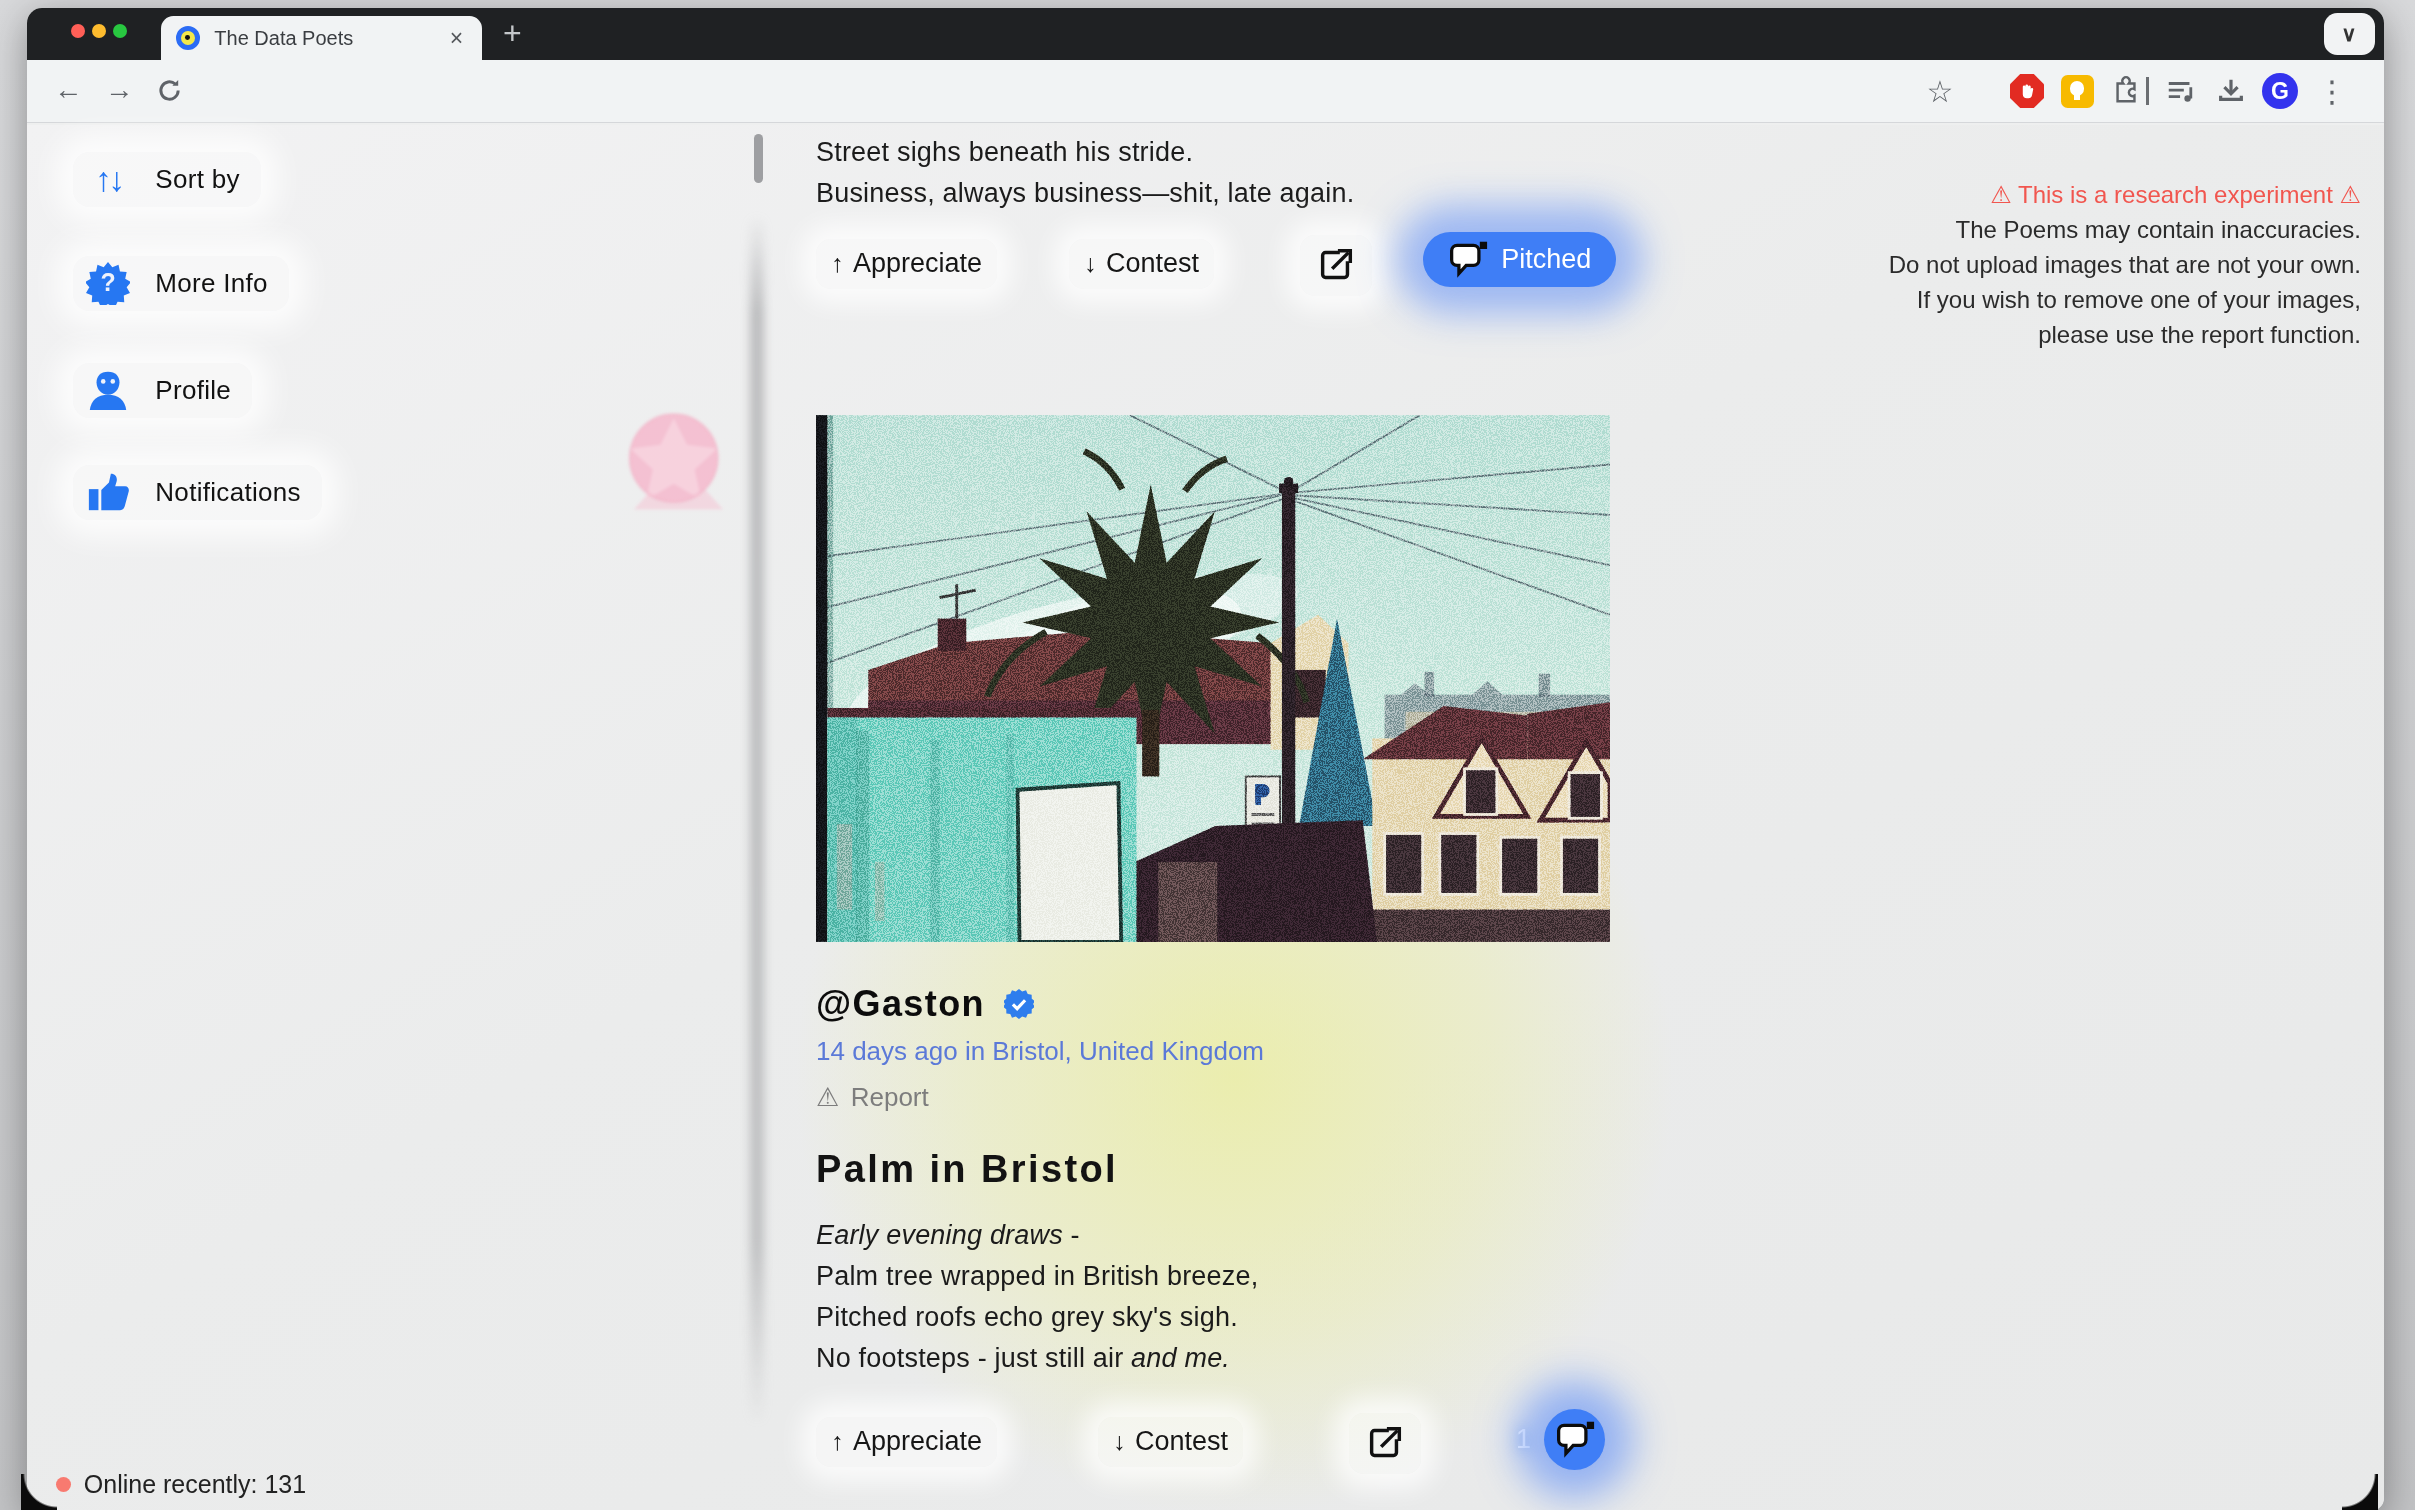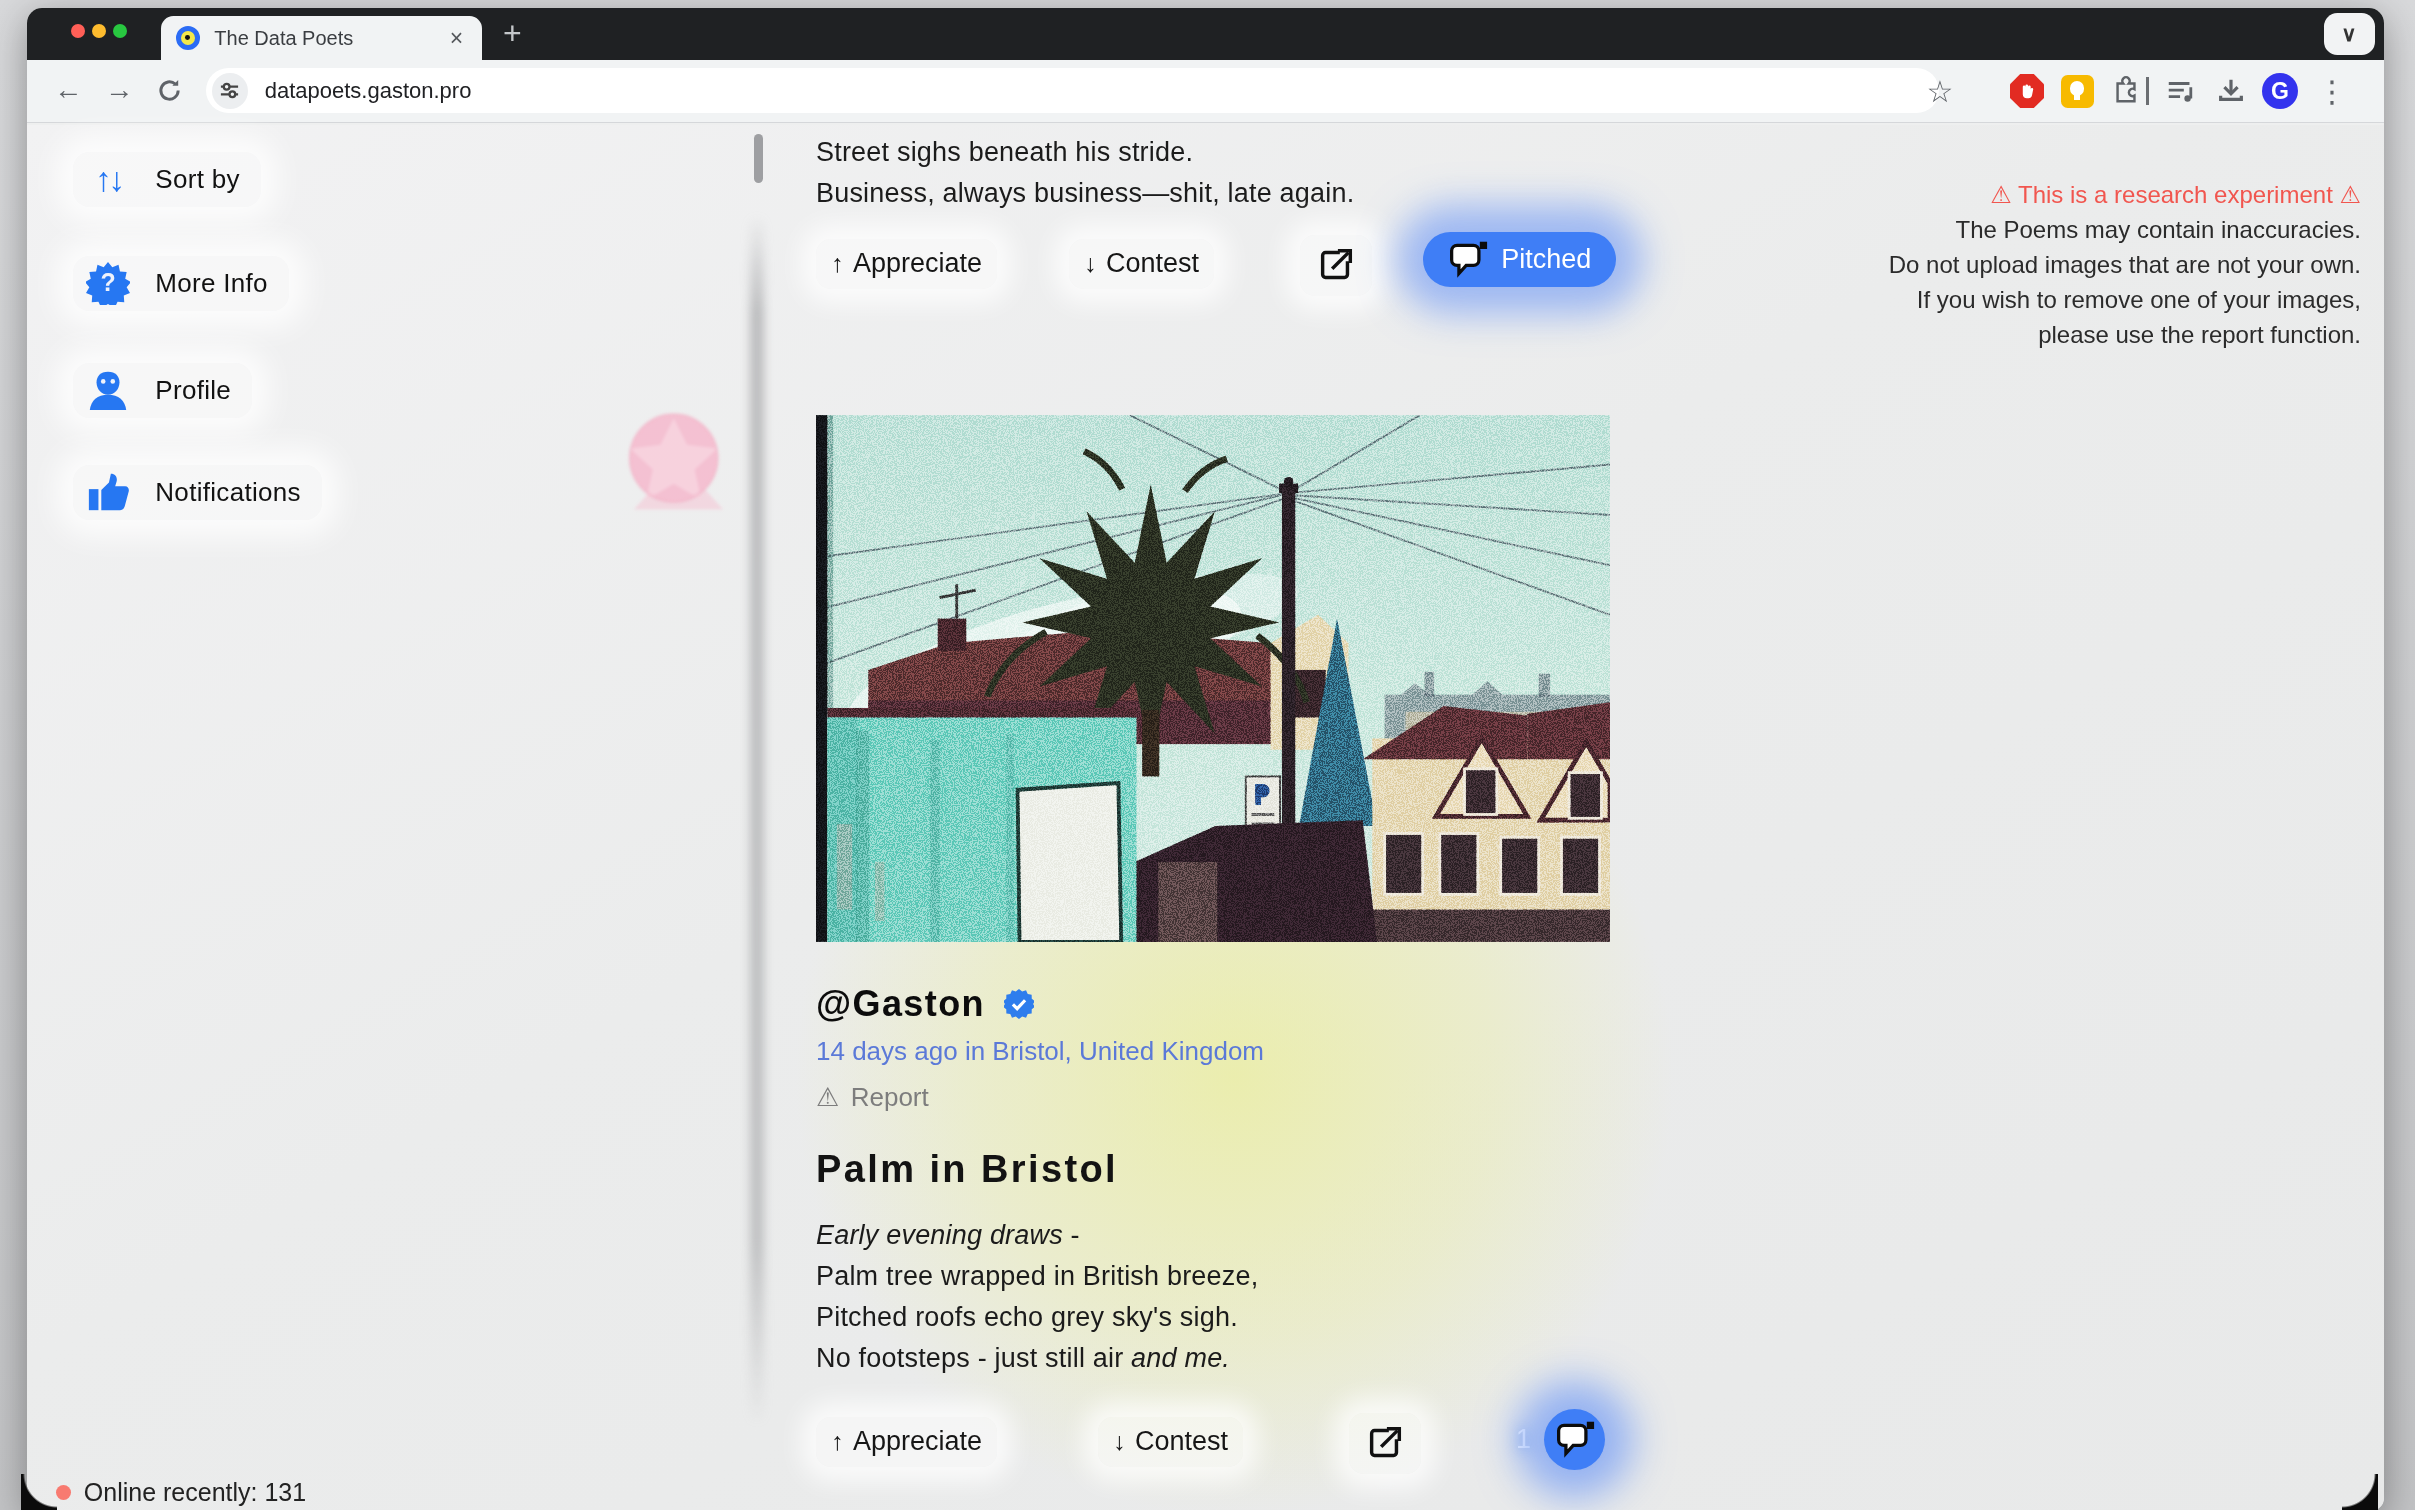--- a/index.html
+++ b/index.html
@@ -106,21 +106,21 @@
 
   #author-line { left:789px; top:858px; font-size:36px; font-weight:800; letter-spacing:1.4px; color:#0c0c0c;
                  display:flex; align-items:center; gap:19px; }
   #post-meta { left:789px; top:911px; font-size:26px; color:#5b79d8; }
   #report-link { left:789px; top:957px; font-size:26px; color:#7d7d7d; display:flex; gap:11.4px; align-items:center; }
   #post-title { left:789px; top:1023px; font-size:38px; font-weight:700; letter-spacing:2.4px; color:#131313; }
   #poem-block { left:789px; top:1090px; }
   #prev-poem  { left:789px; top:7.6px; }
   .it { font-style:italic; }
 
-  #online-status { left:28.5px; top:1345px; display:flex; align-items:center; gap:13.3px; font-size:25px; color:#222;margin-top:8px; }
+  #online-status { left:28.5px; top:1345px; display:flex; align-items:center; gap:13.3px; font-size:25px; color:#222; }
   #online-dot { width:15px; height:15px; border-radius:50%; background:#f87a70; }
 
   #photo-frame { left:789px; top:290px; width:794px; height:527px; }
   svg { display:block; }
 </style>
 </head>
 <body>
 
 <div id="screen">
   <div id="window">
@@ -142,31 +142,20 @@
 
     <div id="toolbar">
       <span id="back-icon" class="nav-glyph">←</span>
       <span id="forward-icon" class="nav-glyph">→</span>
       <span id="reload-icon" class="nav-glyph">
         <svg width="27" height="27" viewBox="0 0 28 28">
           <path d="M23 14a9 9 0 1 1-3-6.7" fill="none" stroke="#5f6368" stroke-width="3"></path>
           <path d="M23 3 v6 h-6 z" fill="#5f6368"></path>
         </svg>
       </span>
-      <div id="urlbar">
-        <div id="site-info">
-          <svg width="21" height="21" viewBox="0 0 22 22">
-            <line x1="2" y1="7" x2="20" y2="7" stroke="#444" stroke-width="2.4"></line>
-            <circle cx="8" cy="7" r="3" fill="#f1f3f4" stroke="#444" stroke-width="2.4"></circle>
-            <line x1="2" y1="15" x2="20" y2="15" stroke="#444" stroke-width="2.4"></line>
-            <circle cx="14" cy="15" r="3" fill="#f1f3f4" stroke="#444" stroke-width="2.4"></circle>
-          </svg>
-        </div>
-        <span id="url-text">datapoets.gaston.pro</span>
-      </div>
       <span id="star-icon" class="tb-ic">☆</span>
       <div id="adblock-icon" class="tb-ic">
         <div class="octagon">
           <svg width="17" height="17" viewBox="0 0 18 18">
             <path d="M4 9 V4 a1.4 1.4 0 0 1 2.8 0 V3 a1.4 1.4 0 0 1 2.8 0 v1 a1.4 1.4 0 0 1 2.8 0 v2 a1.4 1.4 0 0 1 2.6 1 l-1.2 6a4 4 0 0 1-4 3.2 H8.4 A4.4 4.4 0 0 1 4 12 Z" fill="#fff"></path>
           </svg>
         </div>
       </div>
       <div id="keep-icon" class="tb-ic">
         <div class="keep-badge"></div>

